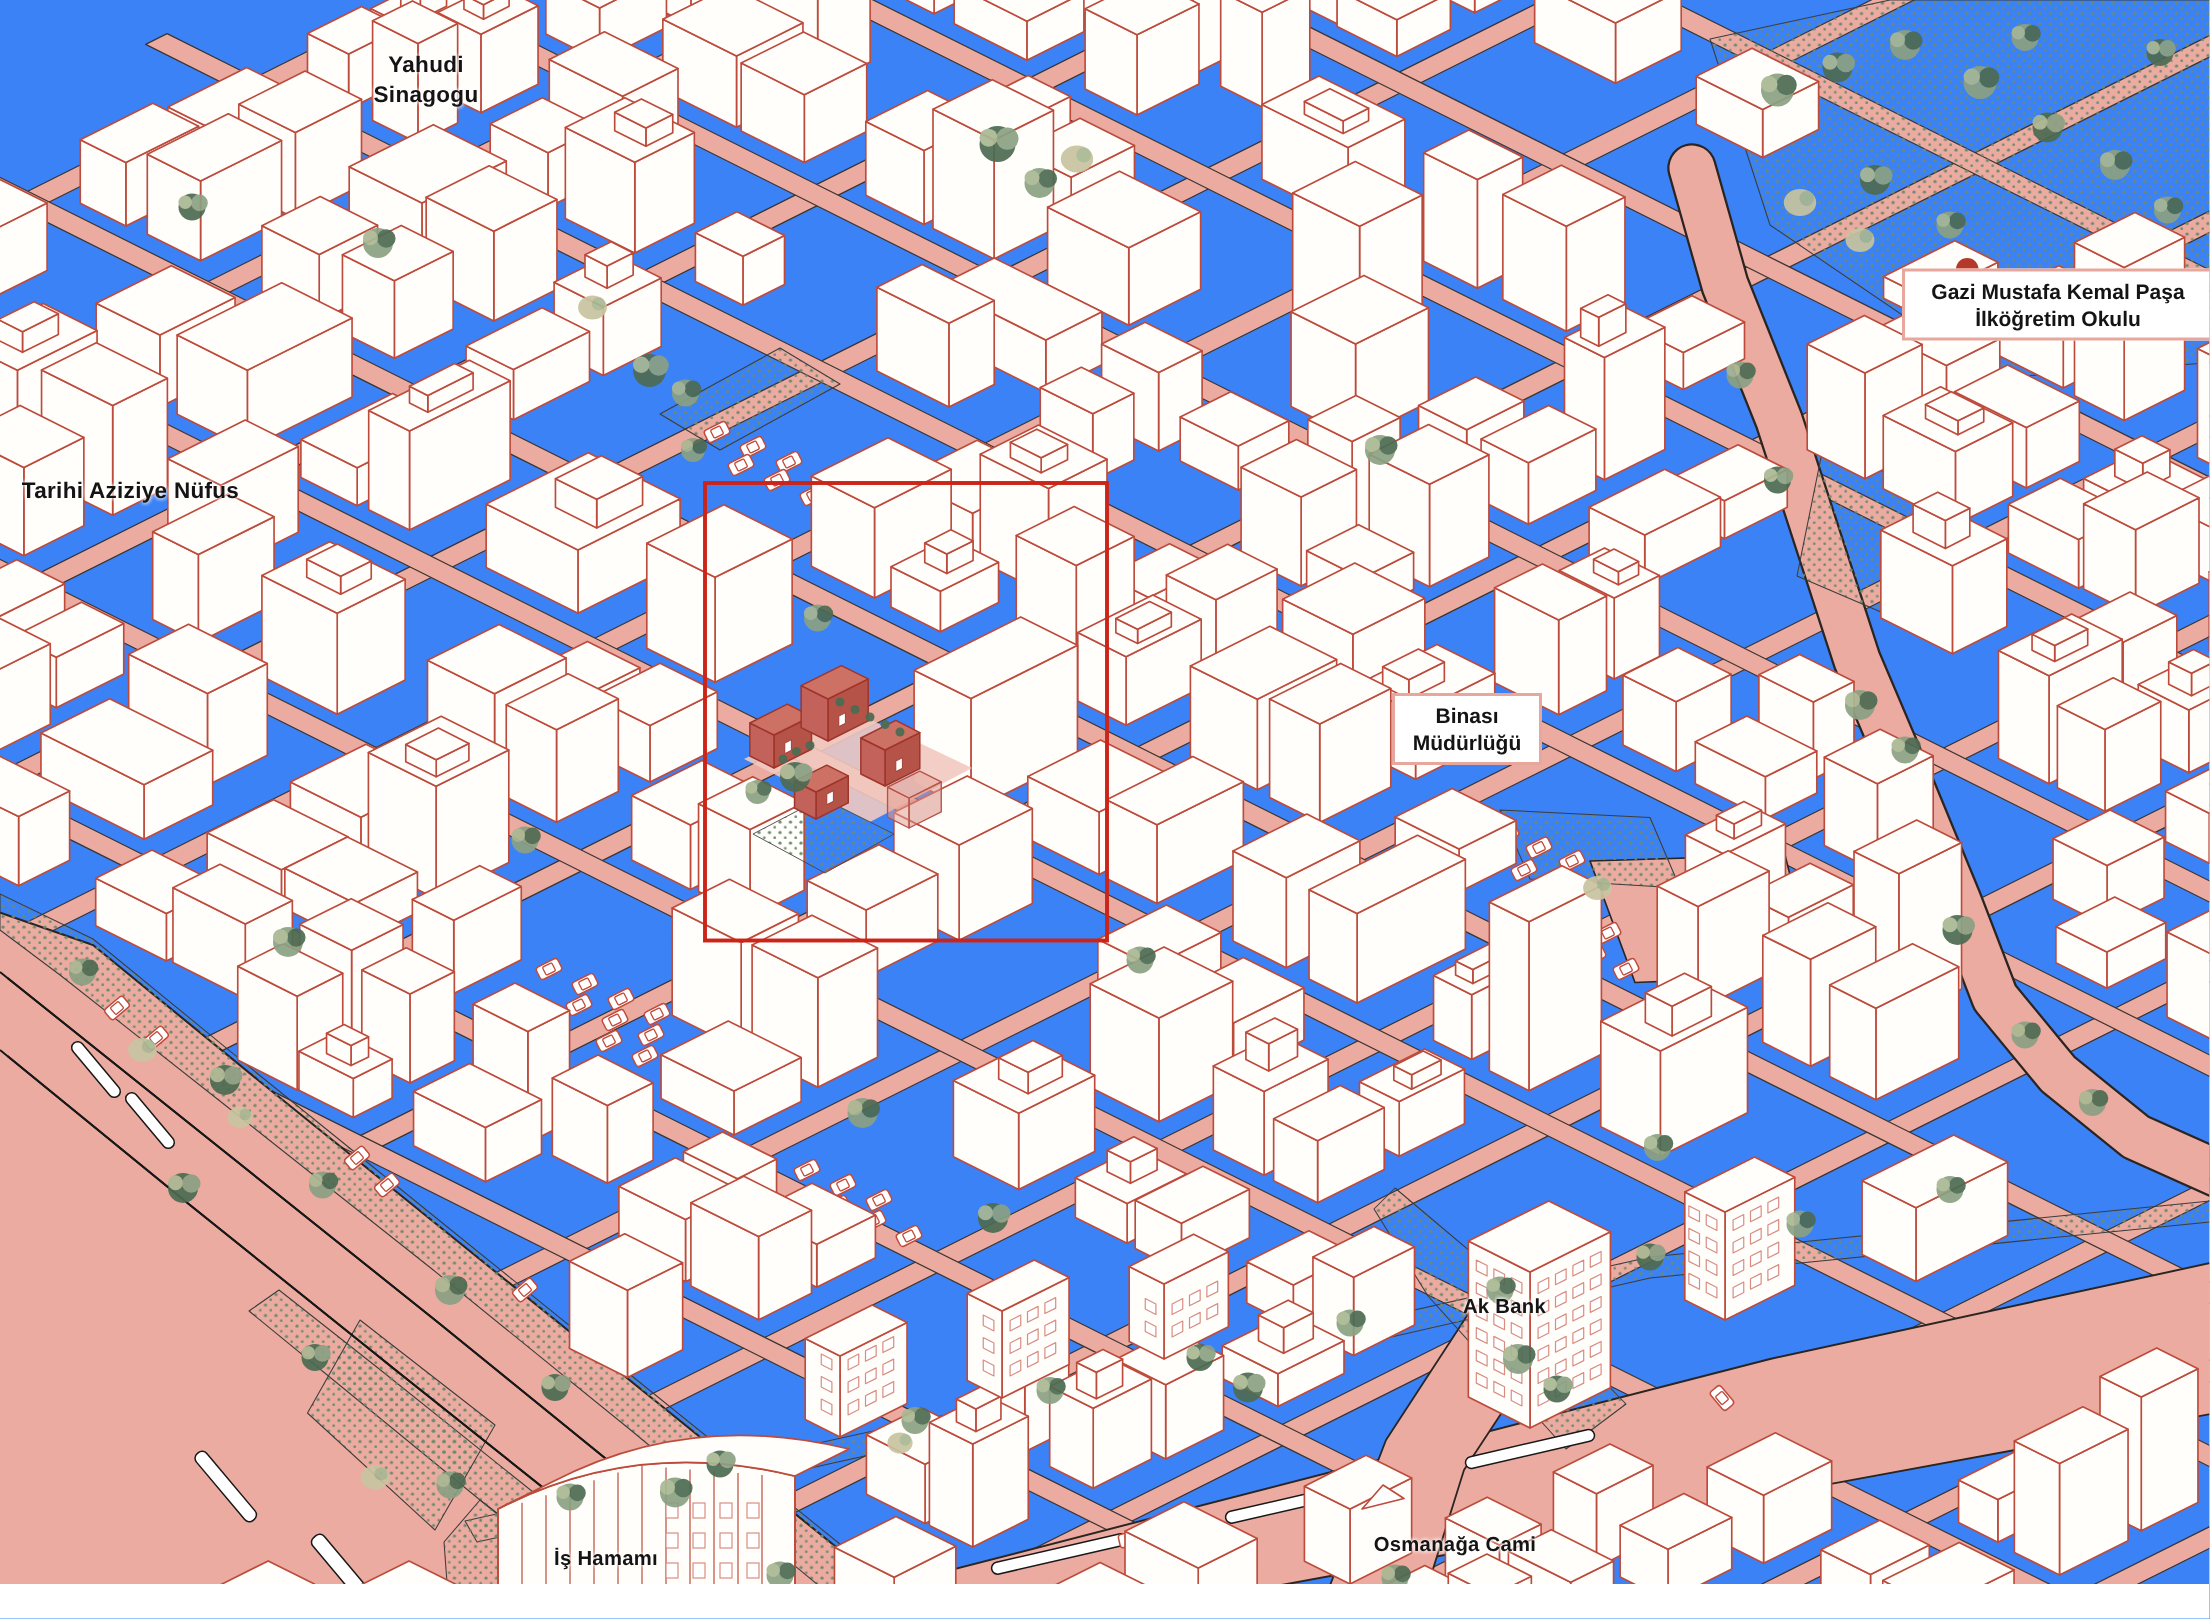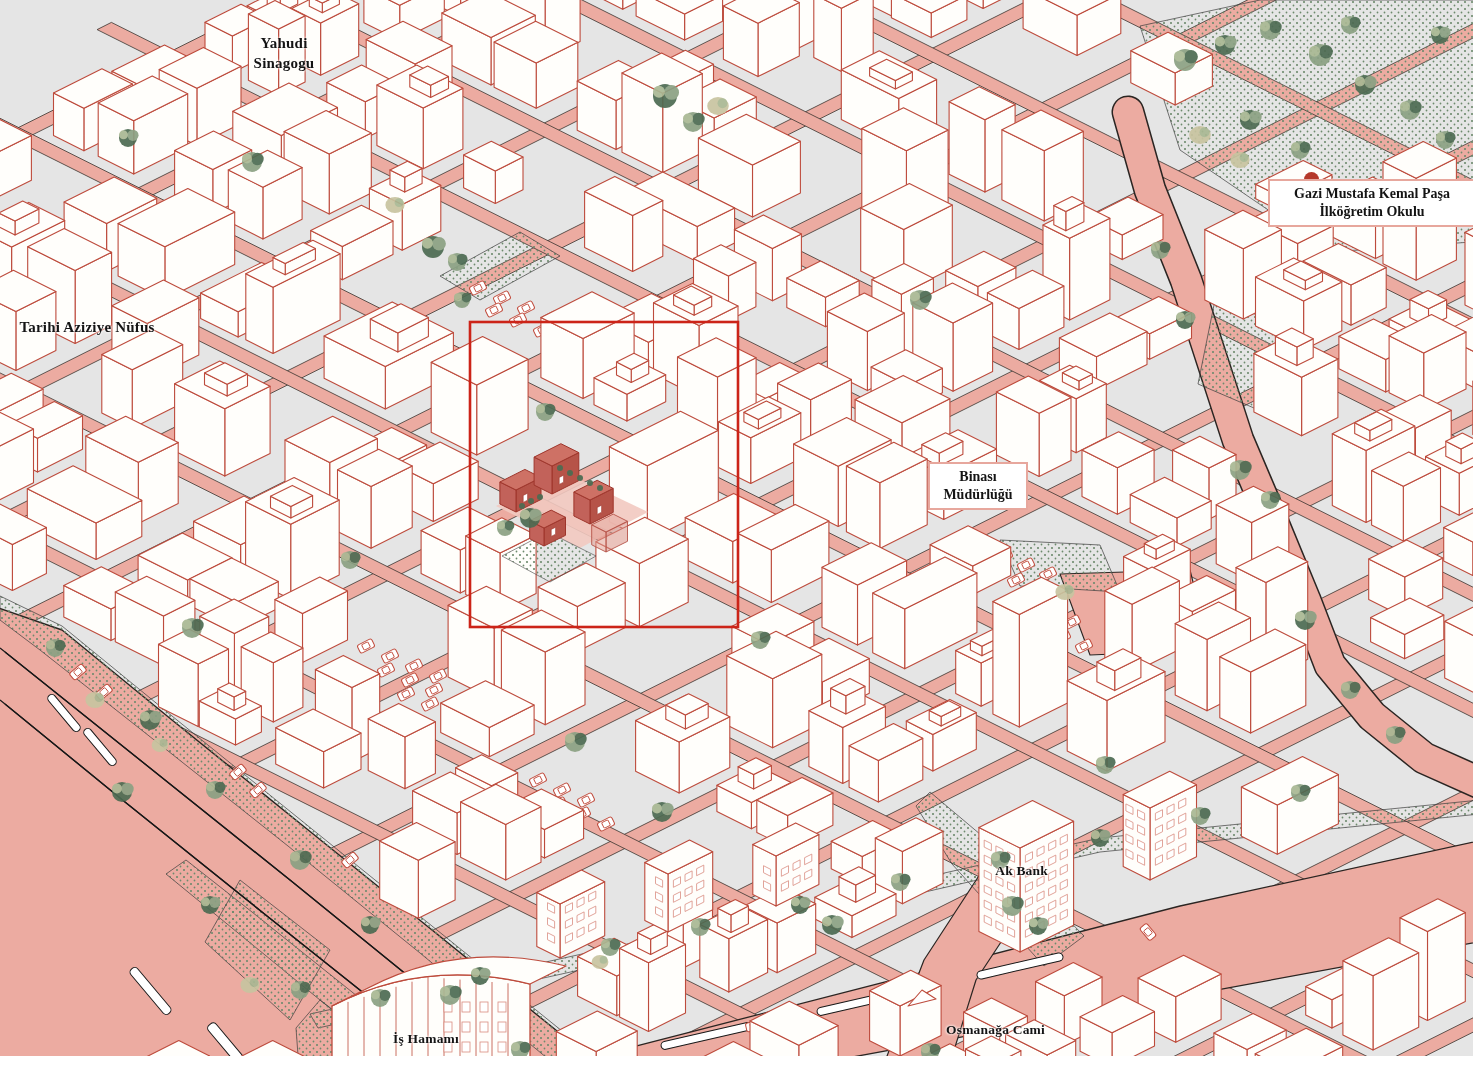--- a/index.html
+++ b/index.html
@@ -1,22 +1,22 @@
 <!DOCTYPE html>
 <html style="--boxborder: #e7a79d; --lbltext: #141414; --dotcolor: #b5392b;"><head>
 <meta charset="utf-8">
 <style>
   html,body{margin:0;padding:0;background:#fff;}
-  #stage{position:relative;width:1473px;height:1056px;overflow:hidden;background:#e5e5e5;
-         font-family:Liberation Serif, serif;}
+  #stage{position:relative;width:1473px;height:1056px;overflow:hidden;background:#3b82f6;
+         font-family:Liberation Sans, sans-serif;}
   #stage svg{position:absolute;left:0;top:0;}
   .lbl{position:absolute;transform:translateX(-50%);text-align:center;font-weight:700;
        color:var(--lbltext,#141414);font-size:15px;line-height:1.3;letter-spacing:.2px;
        text-shadow:0 0 3px #fff,0 0 3px #fff;white-space:normal;}
-  .lbl.small{font-size:13.5px;text-align:right;}
+  .lbl.small{font-size:13.5px;}
   .lbl-box{position:absolute;transform:translateX(-50%);text-align:center;font-weight:700;
        color:var(--lbltext,#141414);font-size:14px;line-height:1.3;background:#fff;
        border:2px solid var(--boxborder,#e7a79d);padding:4px 10px;box-sizing:border-box;}
   .marker-dot{position:absolute;width:15px;height:15px;border-radius:50%;
        background:var(--dotcolor,#b5392b);}
 </style>
 </head>
 <body>
 
 <div id="stage">

